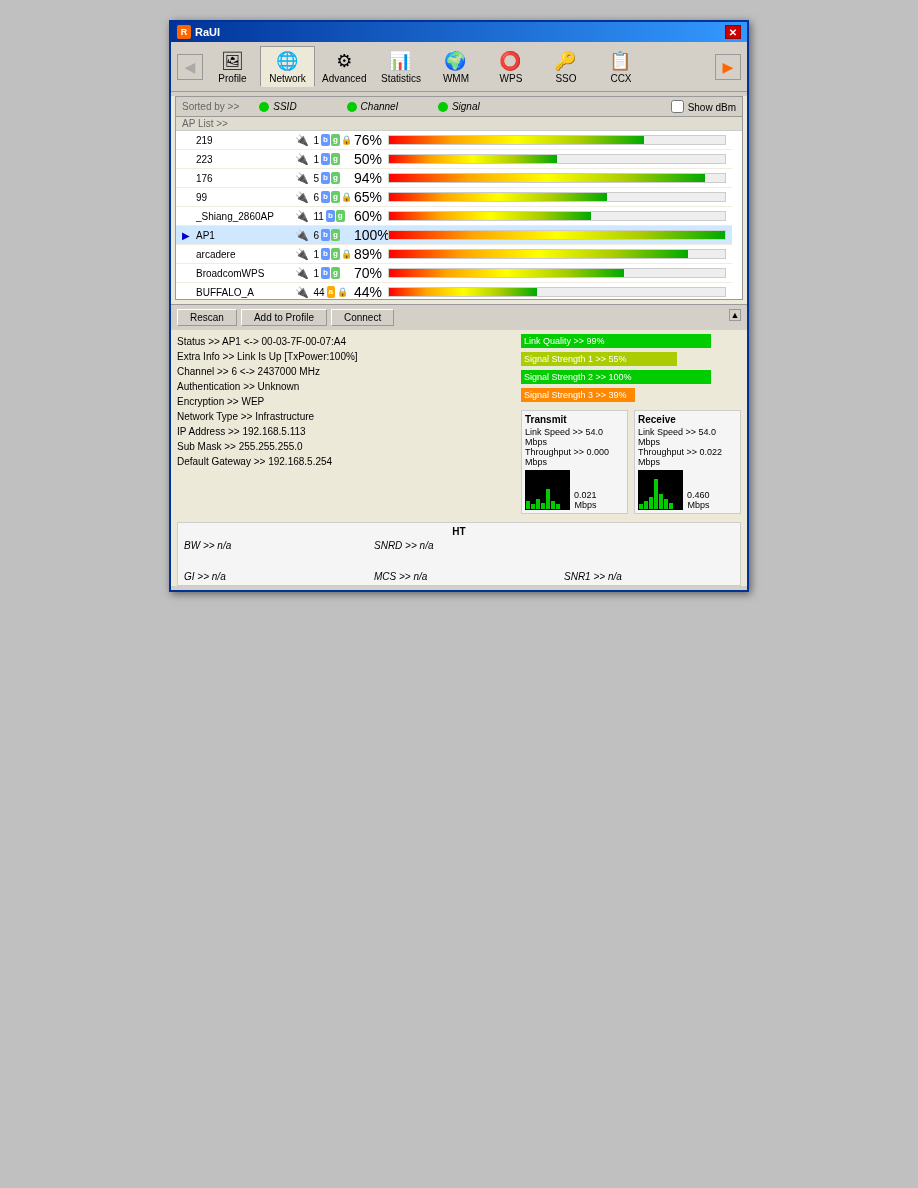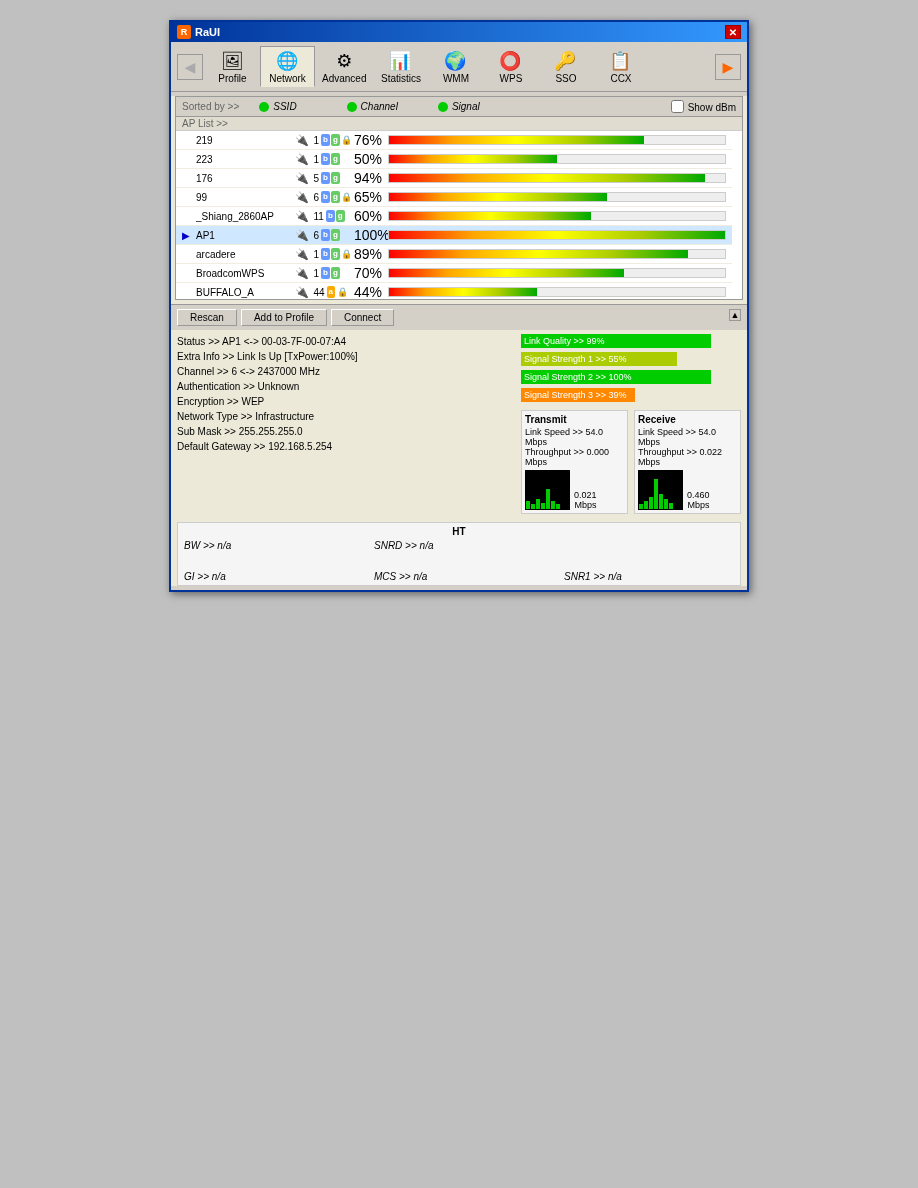--- a/index.html
+++ b/index.html
@@ -546,20 +546,21 @@
     </div>
 
     <div class="info-section">
       <div class="info-left">
         <div>Status &gt;&gt; AP1 &lt;-&gt; 00-03-7F-00-07:A4</div>
         <div>Extra Info &gt;&gt; Link Is Up [TxPower:100%]</div>
         <div>Channel &gt;&gt; 6 &lt;-&gt; 2437000 MHz</div>
         <div>Authentication &gt;&gt; Unknown</div>
         <div>Encryption &gt;&gt; WEP</div>
         <div>Network Type &gt;&gt; Infrastructure</div>
+        <div>IP Address &gt;&gt; 192.168.5.113</div>
         <div>Sub Mask &gt;&gt; 255.255.255.0</div>
         <div>Default Gateway &gt;&gt; 192.168.5.254</div>
       </div>
 
       <div class="info-right">
 
         <div class="signal-bars-group" id="signal-bars-group">
 
         <div style="display: flex; align-items: center; margin-bottom: 2px;">
     <div style="background:#00cc00;height:14px;width:190px;display:flex;align-items:center;padding:0 3px;">

